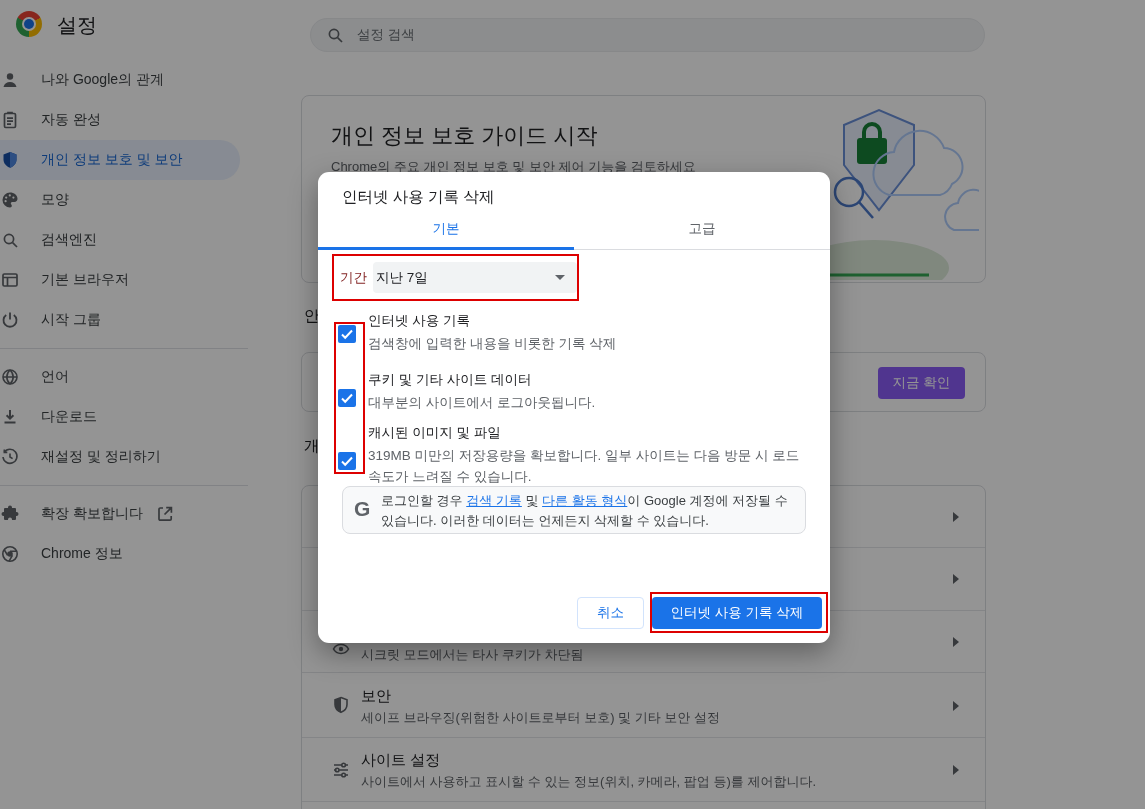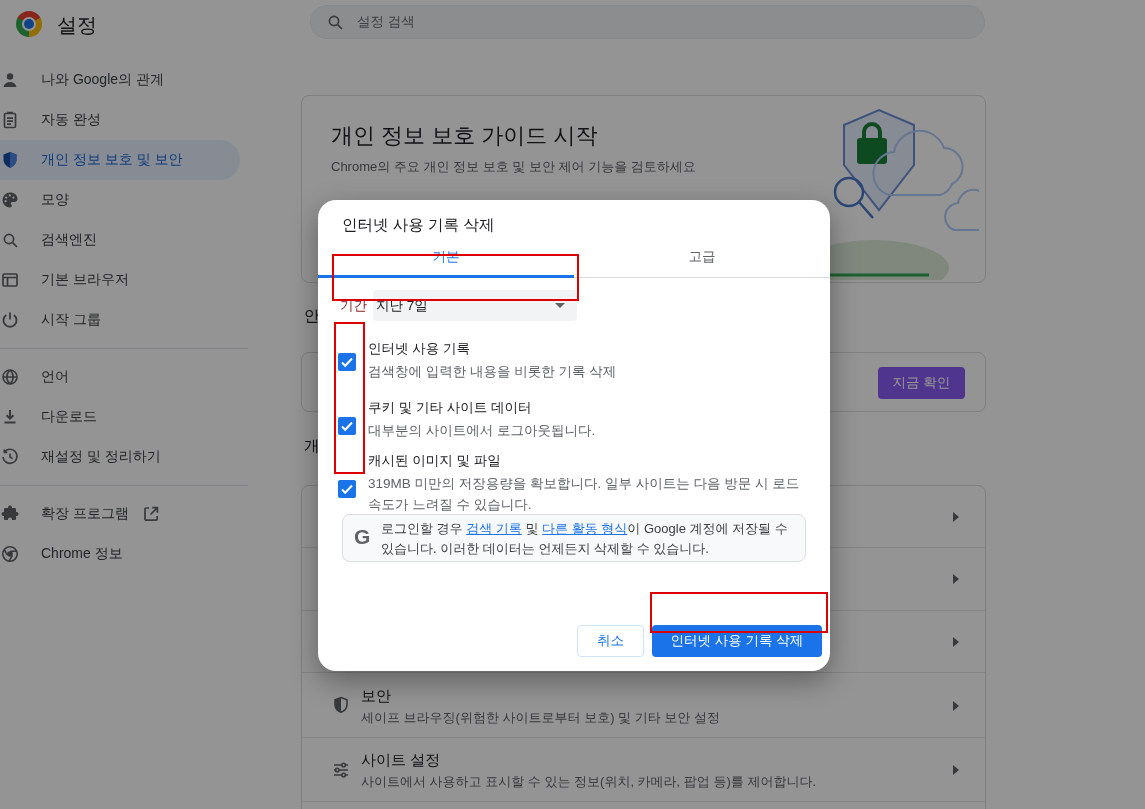--- a/index.html
+++ b/index.html
@@ -8,21 +8,21 @@
   
   #app { position:absolute; inset:0; background:#fff; }
   #topbar { position:absolute; left:0; top:0; width:1145px; height:48px; background:#fff; }
   .chrome-logo { position:absolute; left:16px; top:11px; width:26px; height:26px; border-radius:50%;
     background:conic-gradient(from -60deg,#ea4335 0 120deg,#fbbc05 0 240deg,#34a853 0 360deg); }
   .chrome-logo::before { content:""; position:absolute; left:6px; top:6px; width:14px; height:14px;
     border-radius:50%; background:#fff; }
   .chrome-logo::after { content:""; position:absolute; left:8px; top:8px; width:10px; height:10px;
     border-radius:50%; background:#1a73e8; }
   #page-title { position:absolute; left:57px; top:12px; font-size:20px; color:#202124; }
-  #searchbox { position:absolute; left:310px; top:5px; width:675px; height:34px; background:#f1f3f4;
+  #searchbox { position:absolute; left:310px; top:18px; width:675px; height:34px; background:#f1f3f4;
     border:1px solid #e8eaed; border-radius:17px; display:flex; align-items:center; padding-left:14px;text-align:right; }
   #searchbox .ph { color:#6b7075; font-size:13.5px; margin-left:12px; }
   
   #sidebar { position:absolute; left:0; top:60px; width:248px; }
   .nav-item { position:relative; height:40px; display:flex; align-items:center; 
     color:#3c4043; font-size:14px; font-weight:500; cursor:pointer; }
   .nav-item .lbl { margin-left:21px; }
   .nav-item.sel { background:#e8f0fe; border-radius:0 20px 20px 0; width:240px; color:#1967d2; }
   .nav-div { height:1px; background:#dfe1e5; margin:8px 0; }
   .icn { width:20px; height:20px; display:inline-block; flex:0 0 20px; }
@@ -40,21 +40,21 @@
   .prow { position:absolute; left:0; width:683px; cursor:pointer; }
   .prow .divider { position:absolute; left:0; bottom:0; width:100%; height:1px; background:#e4e6e8; }
   .prow .ricon { position:absolute; left:29px; }
   .prow .rtitle { position:absolute; left:59px; font-size:15px; color:#202124; }
   .prow .rsub { position:absolute; left:59px; font-size:13px; color:#5f6368; }
   .chev { position:absolute; right:26px; width:0; height:0;
     border-left:6px solid #5f6368; border-top:5px solid transparent; border-bottom:5px solid transparent; }
   
   #backdrop { position:absolute; inset:0; background:rgba(0,0,0,0.42); z-index:10; }
   #dialog { position:absolute; left:318px; top:172px; width:512px; height:471px; background:#fff;
-    border-radius:18px; box-shadow:0 10px 28px rgba(0,0,0,.35); z-index:20;margin-top:28px; }
+    border-radius:11px; box-shadow:0 10px 28px rgba(0,0,0,.35); z-index:20; }
   #dlg-title { position:absolute; left:24px; top:15px; font-size:15.5px; color:#202124; }
   .tab { position:absolute; top:48px; width:256px; height:30px; text-align:center; font-size:13.5px;
     font-weight:500; cursor:pointer; }
   .tab.active { color:#1a73e8; }
   .tab.idle { color:#5f6368; }
   #tabline { position:absolute; left:0; top:77px; width:512px; height:1px; background:#dadce0; }
   #tab-underline { position:absolute; left:0; top:75px; width:256px; height:3px; background:#1a73e8; }
   #period-label { position:absolute; left:22px; top:97px; font-size:13.5px; color:#7f1d1d; }
   #period-select { position:absolute; left:55px; top:90px; width:204px; height:31px; background:#f1f3f4;
     border-radius:4px; cursor:pointer; }
@@ -172,21 +172,21 @@
           <path d="M4.3 2.4v3h3"></path>
           <path d="M10 6.5V10l2.6 1.6"></path>
         </svg>
       <span class="lbl">재설정 및 정리하기</span>
     </div>
     <div class="nav-div"></div>
     <div class="nav-item">
       <svg class="icn" viewBox="0 0 20 20">
           <path d="M8 3.5a2 2 0 0 1 4 0V4h3a1 1 0 0 1 1 1v3h.5a2 2 0 0 1 0 4H16v3a1 1 0 0 1-1 1h-3v-.5a2 2 0 0 0-4 0v.5H5a1 1 0 0 1-1-1v-3h-.5a2 2 0 0 1 0-4H4V5a1 1 0 0 1 1-1h3z" fill="#5f6368"></path>
         </svg>
-      <span class="lbl">확장 프로그램</span>
+      <span class="lbl">확장 확보합니다</span>
       <svg class="icn ext-icn" viewBox="0 0 20 20" fill="none" stroke="#5f6368" stroke-width="1.7">
           <path d="M8 4H5.2A1.2 1.2 0 0 0 4 5.2V15a1.2 1.2 0 0 0 1.2 1.2H15a1.2 1.2 0 0 0 1.2-1.2v-3"></path>
           <path d="M11.2 3.6h5.2v5.2M16.2 3.8l-6.7 6.7"></path>
         </svg>
     </div>
     <div class="nav-item">
       <svg class="icn" viewBox="0 0 20 20" fill="none" stroke="#5f6368" stroke-width="1.6">
           <circle cx="10" cy="10" r="7.2"></circle>
           <circle cx="10" cy="10" r="2.8" fill="#5f6368" stroke="none"></circle>
           <path d="M10 7.2h7M7.6 11.4L4.1 5.5M12.4 11.4l-3.5 5.9"></path>

